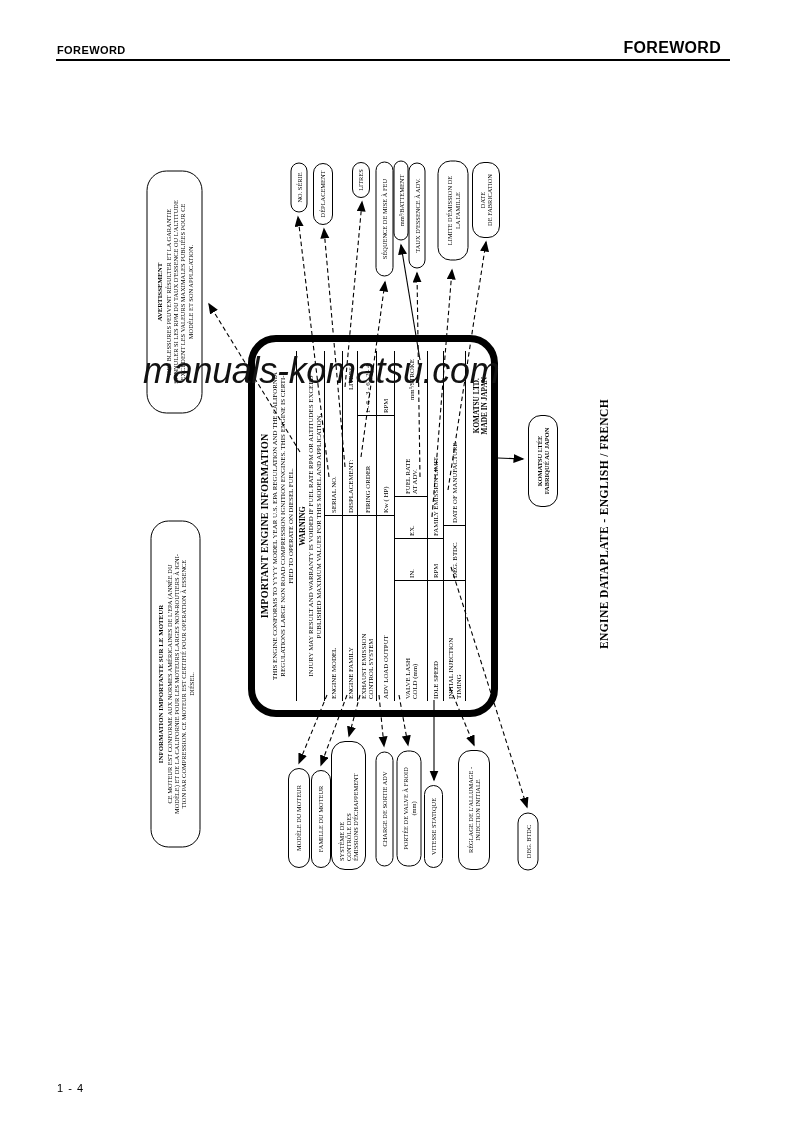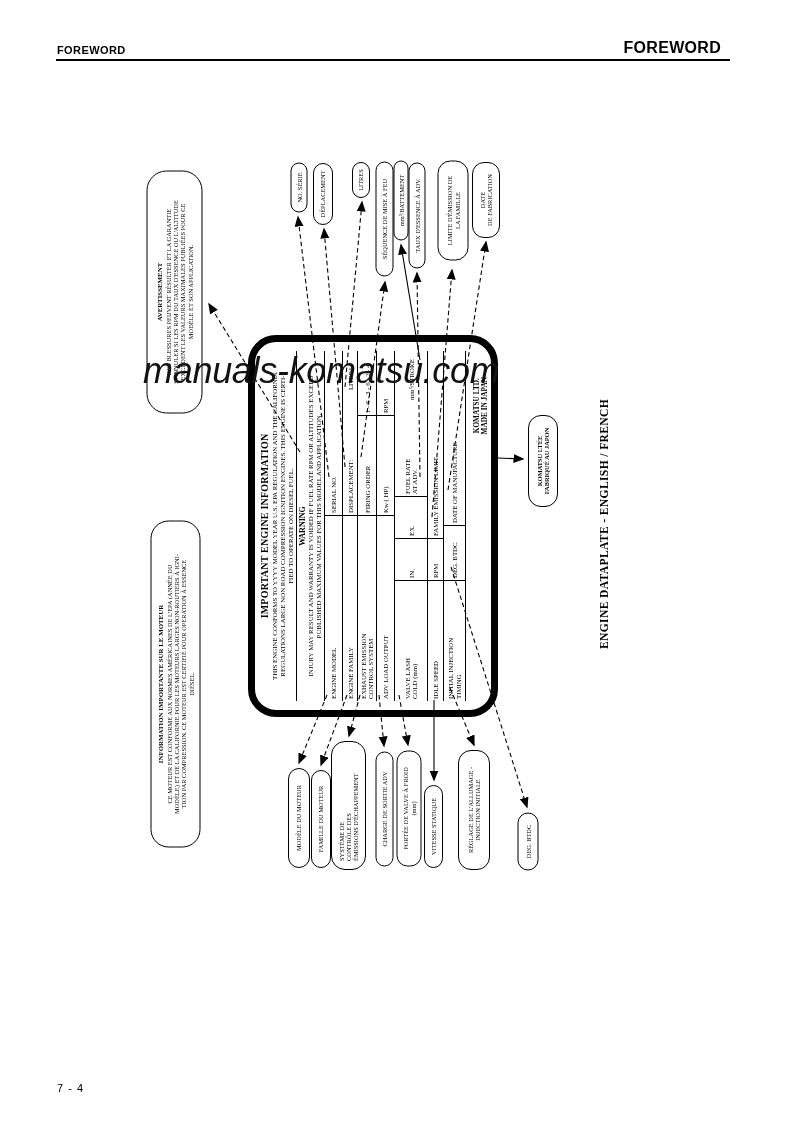--- a/index.html
+++ b/index.html
@@ -178,13 +178,13 @@
 (mm)</div>
 <div class="pill rot" style="left:392px;top:817px;width:83px;height:19px;border-radius:9.5px">VITESSE STATIQUE</div>
 <div class="pill rot" style="left:414px;top:794px;width:120px;height:32px;border-radius:13px">RÉGLAGE DE L'ALLUMAGE -
 INJECTION INITIALE</div>
 <div class="pill rot" style="left:498.5px;top:830.5px;width:58px;height:21px;border-radius:10.5px">DEG. BTDC</div>
 
 <div class="abs caption rot">ENGINE DATAPLATE - ENGLISH / FRENCH</div>
 
 <div class="abs watermark">manuals-komatsu.com</div>
 
-<div class="abs footer">7 - 4</div>
+<div class="abs footer">1 - 4</div>
 
 </body></html>

